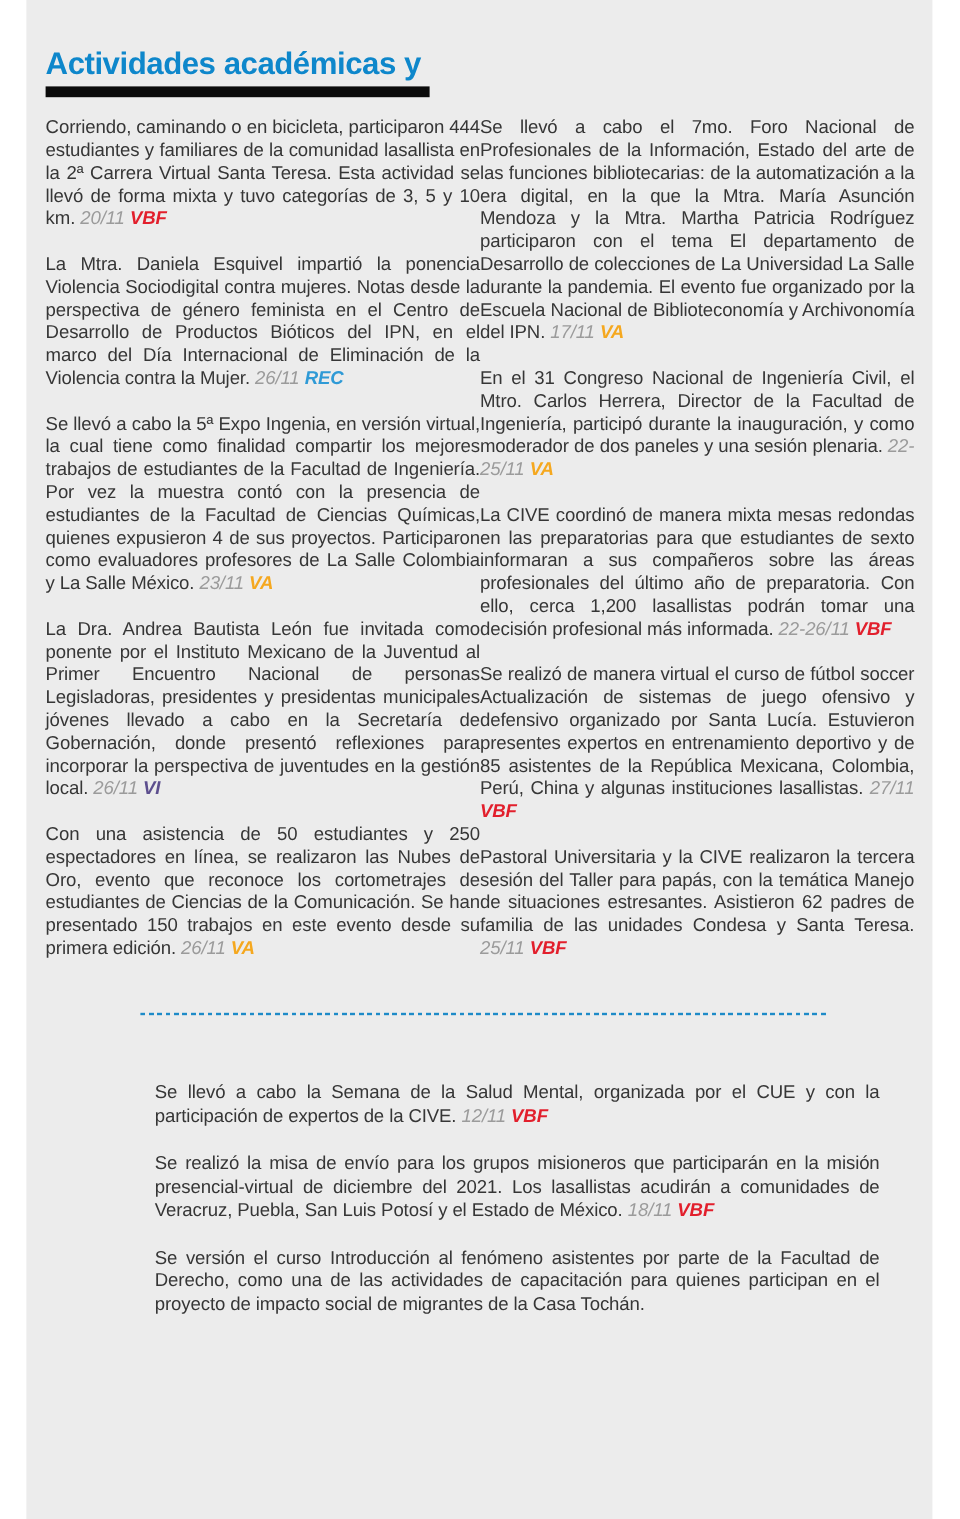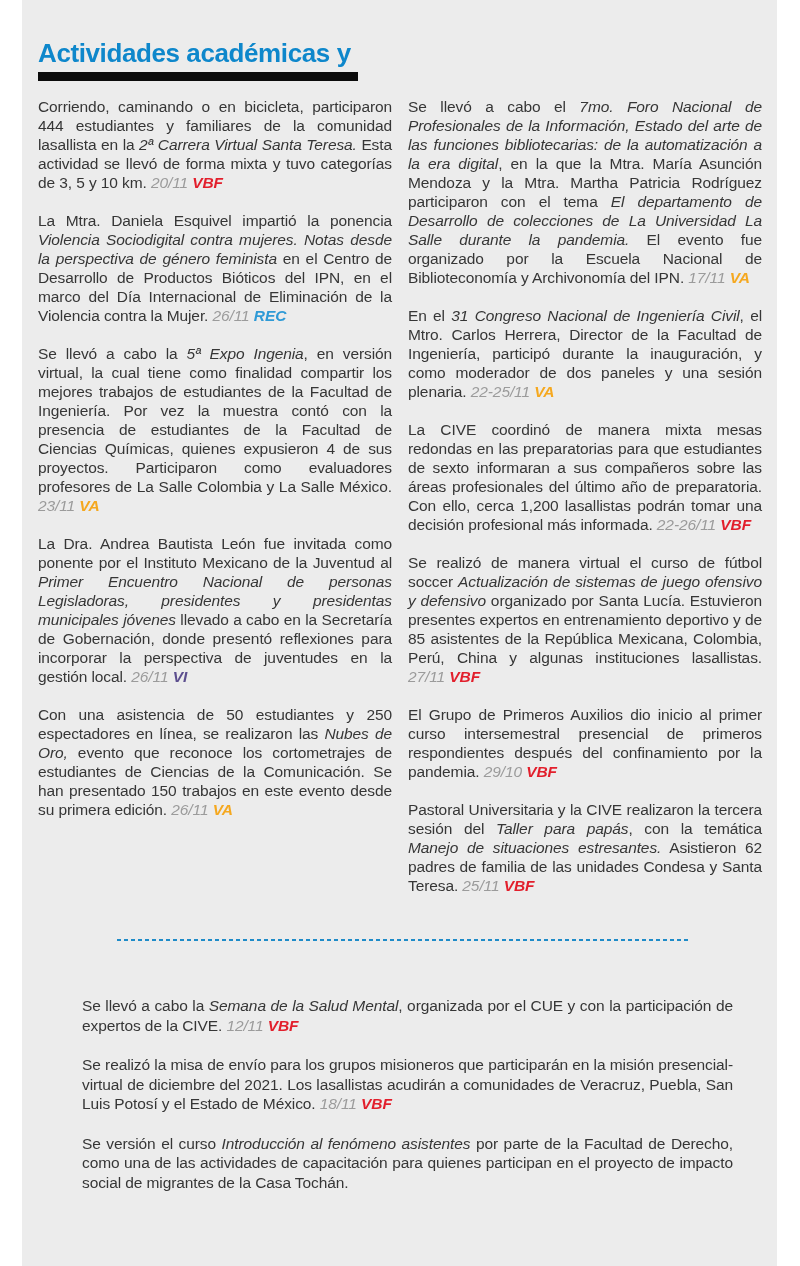--- a/index.html
+++ b/index.html
@@ -32,49 +32,48 @@
     font-size: 26px;
     line-height: 1.0;
     letter-spacing: -0.4px;
     padding: 0 7px 6px 0;
     border-bottom: 9px solid #0b0b0b;
   }
   .h2text { font-size: 25px; border-bottom-width: 11px; padding-bottom: 7px; }
 
   .columns {
     display: flex;
-    gap: 16px;
     margin-top: 16px;
   }
   .col { flex: 1 1 0; min-width: 0; }
 
   .item {
     margin: 0 0 19px 0;
     font-size: 15.5px;
     line-height: 19px;
     color: #363636;
     text-align: justify;
     letter-spacing: -0.1px;
     hyphens: auto;
     -webkit-hyphens: auto;
   }
-  .em { font-style: italic; }
+  .em { }
   .date { font-style: italic; color: #9B9B9B; }
   .tag { font-style: italic; font-weight: 700; }
 
   .divider {
     margin: 25px 0 0 95px;
     width: 573px;
     height: 2px;
     background-image: repeating-linear-gradient(90deg, #1E8BC8 0 4px, transparent 4px 7px);
   }
 
   .bottom-section { padding: 44px 44px 0 60px; }
   .bottom-items { margin-top: 11px; }
-  .bottom-items .item { margin-bottom: 20px; line-height: 19.5px; }
+  .bottom-items .item { margin-bottom: 20px; line-height: 19.5px; margin-left: 47px; }
 </style>
 </head>
 <body>
 
 <div class="page">
   <div class="panel">
 
     <div class="top-section">
       <h1>
         <span class="hline"><span class="htext">Actividades académicas y</span></span>
@@ -96,21 +95,20 @@
         <div class="col">
 
             <p class="item"><span class="rg">Se llevó a cabo el </span><span class="em">7mo. Foro Nacional de Profesionales de la Información, Estado del arte de las funciones bibliotecarias: de la automatización a la era digital</span><span class="rg">, en la que la Mtra. María Asunción Mendoza y la Mtra. Martha Patricia Rodríguez participaron con el tema </span><span class="em">El departamento de Desarrollo de colecciones de La Universidad La Salle durante la pandemia.</span><span class="rg"> El evento fue organizado por la Escuela Nacional de Biblioteconomía y Archivonomía del IPN. </span><span class="date">17/11</span> <span class="tag" style="color: rgb(245, 168, 31);">VA</span></p>
 
             <p class="item"><span class="rg">En el </span><span class="em">31 Congreso Nacional de Ingeniería Civil</span><span class="rg">, el Mtro. Carlos Herrera, Director de la Facultad de Ingeniería, participó durante la inauguración, y como moderador de dos paneles y una sesión plenaria. </span><span class="date">22-25/11</span> <span class="tag" style="color: rgb(245, 168, 31);">VA</span></p>
 
             <p class="item"><span class="rg">La CIVE coordinó de manera mixta mesas redondas en las preparatorias para que estudiantes de sexto informaran a sus compañeros sobre las áreas profesionales del último año de preparatoria. Con ello, cerca 1,200 lasallistas podrán tomar una decisión profesional más informada. </span><span class="date">22-26/11</span> <span class="tag" style="color: rgb(226, 31, 44);">VBF</span></p>
 
             <p class="item"><span class="rg">Se realizó de manera virtual el curso de fútbol soccer </span><span class="em">Actualización de sistemas de juego ofensivo y defensivo</span><span class="rg"> organizado por Santa Lucía. Estuvieron presentes expertos en entrenamiento deportivo y de 85 asistentes de la República Mexicana, Colombia, Perú, China y algunas instituciones lasallistas. </span><span class="date">27/11</span> <span class="tag" style="color: rgb(226, 31, 44);">VBF</span></p>
 
-            <p class="item"><span class="rg">El Grupo de Primeros Auxilios dio inicio al primer curso intersemestral presencial de primeros respondientes después del confinamiento por la pandemia. </span><span class="date">29/10</span> <span class="tag" style="color: rgb(226, 31, 44);">VBF</span></p>
 
             <p class="item"><span class="rg">Pastoral Universitaria y la CIVE realizaron la tercera sesión del </span><span class="em">Taller para papás</span><span class="rg">, con la temática </span><span class="em">Manejo de situaciones estresantes.</span><span class="rg"> Asistieron 62 padres de familia de las unidades Condesa y Santa Teresa. </span><span class="date">25/11</span> <span class="tag" style="color: rgb(226, 31, 44);">VBF</span></p>
           </div>
       </div>
     </div>
 
     <div class="divider"></div>
 
     <div class="bottom-section">
 

